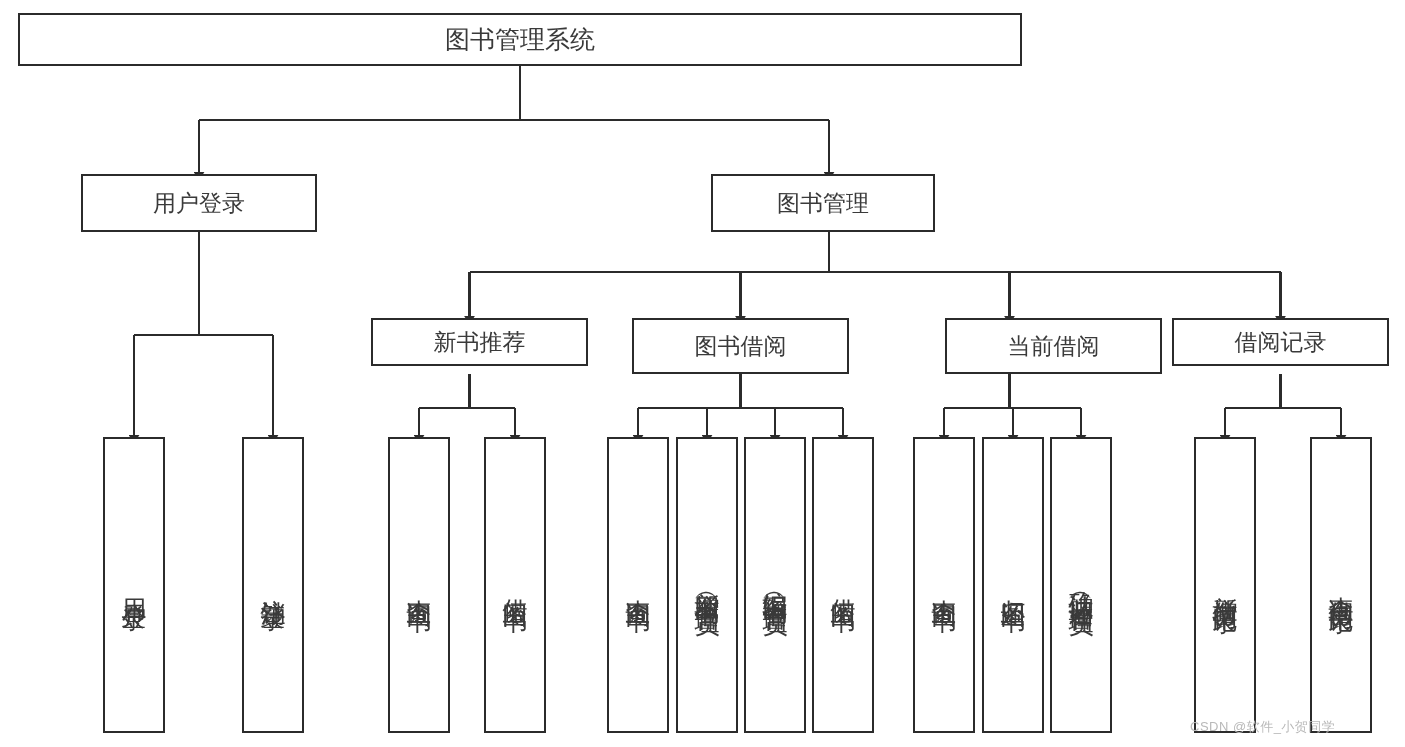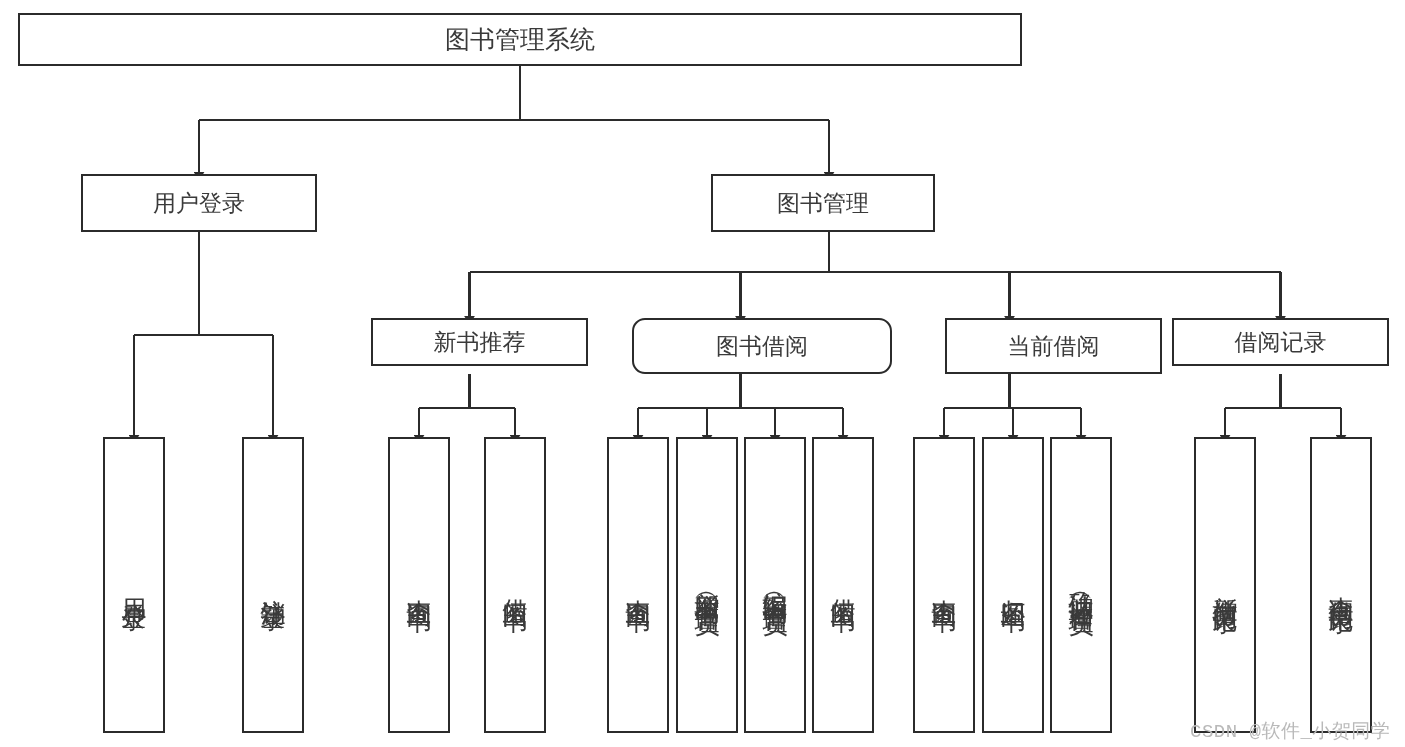--- a/index.html
+++ b/index.html
@@ -55,25 +55,24 @@
     letter-spacing: 3px;
     line-height: 1;
   }
   .node.root .label   { font-size: 25px; }
   .node.lvl2 .label   { font-size: 23px; }
   .node.lvl3 .label   { font-size: 23px; }
   .node.leaf .label   { font-size: 25px; }
   .watermark {
     position: absolute;
     color: #b9b9b9;
-    font-size: 19px;
+    font-size: 13px;
     letter-spacing: 0.5px;
     white-space: nowrap;
     user-select: none;
-    font-family: Liberation Mono, monospace;
   }
 </style>
 </head>
 <body>
 
 <div id="canvas">
   <svg id="edges" viewBox="0 0 1405 747" width="1405" height="747" xmlns="http://www.w3.org/2000/svg">
     <defs>
       <marker id="arrowhead" markerWidth="9" markerHeight="11" refX="1.2" refY="5.5" orient="auto" markerUnits="userSpaceOnUse">
         <path d="M0,0 L9,5.5 L0,11 z" fill="#2b2b2b"></path>
@@ -122,21 +121,21 @@
       </div>
       <div class="node lvl2 horiz" style="left: 81px; top: 174px; width: 236px; height: 58px;">
         <span class="label">用户登录</span>
       </div>
       <div class="node lvl2 horiz" style="left: 711px; top: 174px; width: 224px; height: 58px;">
         <span class="label">图书管理</span>
       </div>
       <div class="node lvl3 horiz" style="left: 361px; top: 318px; width: 217px; height: 48px; margin-left: 10px;">
         <span class="label">新书推荐</span>
       </div>
-      <div class="node lvl3 horiz" style="left: 632px; top: 318px; width: 260px; height: 56px; border-radius: 13px;">
+      <div class="node lvl3 horiz" style="left: 632px; top: 318px; width: 217px; height: 56px;">
         <span class="label">图书借阅</span>
       </div>
       <div class="node lvl3 horiz" style="left: 901px; top: 318px; width: 217px; height: 56px; margin-left: 44px;">
         <span class="label">当前借阅</span>
       </div>
       <div class="node lvl3 horiz" style="left: 1172px; top: 318px; width: 217px; height: 48px;">
         <span class="label">借阅记录</span>
       </div>
       <div class="node leaf vert" style="left: 103px; top: 437px; width: 62px; height: 296px;">
         <span class="label">用户登录</span>

